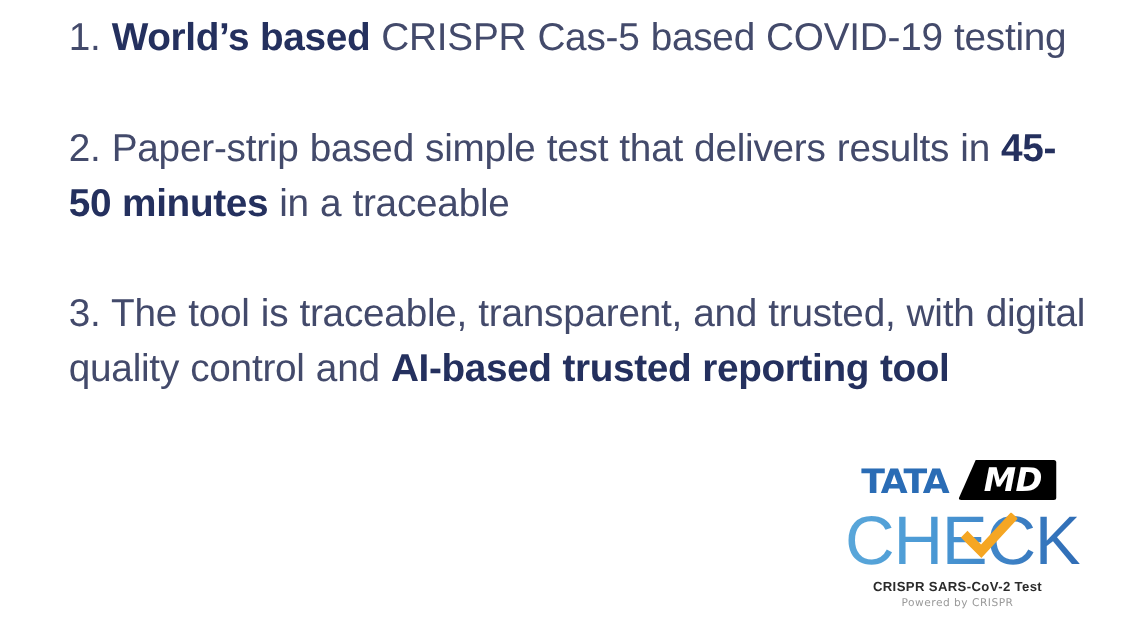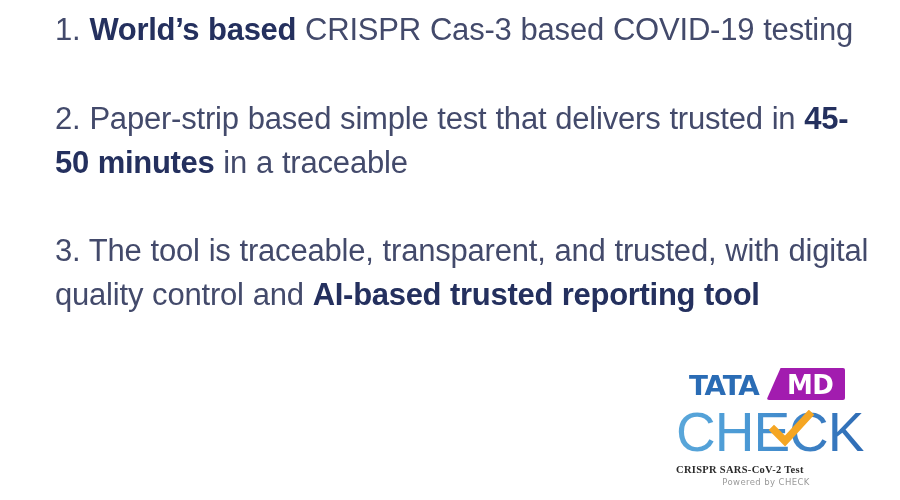--- a/index.html
+++ b/index.html
@@ -76,22 +76,23 @@
     transform: scaleX(1.03);
     transform-origin: left center;
   }
 
   .logo-md-box {
     position: absolute;
     left: 84px;
     top: 0px;
     width: 78px;
     height: 32px;
-    background: #a21caf;
+    background: #000000;
     border-radius: 2px;
+    font-style: italic;
   }
   .logo-md-notch {
     position: absolute;
     left: -1px;
     top: -1px;
     width: 0;
     height: 0;
     border-left: 15px solid #ffffff;
     border-bottom: 34px solid transparent;
   }
@@ -127,50 +128,50 @@
     position: absolute;
     left: 92px;
     top: 5px;
     width: 46px;
     height: 40px;
     pointer-events: none;
   }
 
   .logo-tagline {
     margin-top: 4px;
-    text-align: left;
+    text-align: center;
     font-size: 10.5px;
     font-weight: 700;
     color: #2b2b2b;
     letter-spacing: 0.3px;
-    font-family: Liberation Serif, serif;
+    font-family: Liberation Sans, sans-serif;
   }
   .logo-subtagline {
     margin-top: 2px;
     text-align: center;
     font-size: 8.5px;
     font-weight: 400;
     color: #9a9a9a;
     letter-spacing: 0.4px;
     font-family: "DejaVu Sans", sans-serif;
   }
 </style>
 </head>
 <body>
 
 <div class="slide">
 
   <div class="bullets">
 
     <p class="bullet bullet-1">
-      <span>1.</span><span> </span><span class="strong">World’s based</span><span> CRISPR Cas-3 based COVID-19 testing</span>
+      <span>1.</span><span> </span><span class="strong">World’s based</span><span> CRISPR Cas-5 based COVID-19 testing</span>
     </p>
 
     <p class="bullet bullet-2">
-      <span>2.</span><span> Paper-strip based simple test that delivers trusted in </span><span class="strong">45-50 minutes</span><span> in a traceable</span>
+      <span>2.</span><span> Paper-strip based simple test that delivers results in </span><span class="strong">45-50 minutes</span><span> in a traceable</span>
     </p>
 
     <p class="bullet bullet-3">
       <span>3.</span><span> The tool is traceable, transparent, and trusted, with digital quality control and </span><span class="strong">AI-based trusted reporting tool</span>
     </p>
 
   </div>
 
   <div class="logo">
 
@@ -183,17 +184,17 @@
     </div>
 
     <div class="logo-check-wrap">
       <span class="logo-check">CHECK</span>
       <svg class="logo-checkmark" viewBox="0 0 46 40">
         <path d="M6 20 L17 31 L41 5" stroke="#f5a623" stroke-width="7.5" fill="none" stroke-linecap="square" stroke-linejoin="miter"></path>
       </svg>
     </div>
 
     <div class="logo-tagline">CRISPR SARS-CoV-2 Test</div>
-    <div class="logo-subtagline">Powered by CHECK</div>
+    <div class="logo-subtagline">Powered by CRISPR</div>
 
   </div>
 
 </div>
 
 </body></html>

